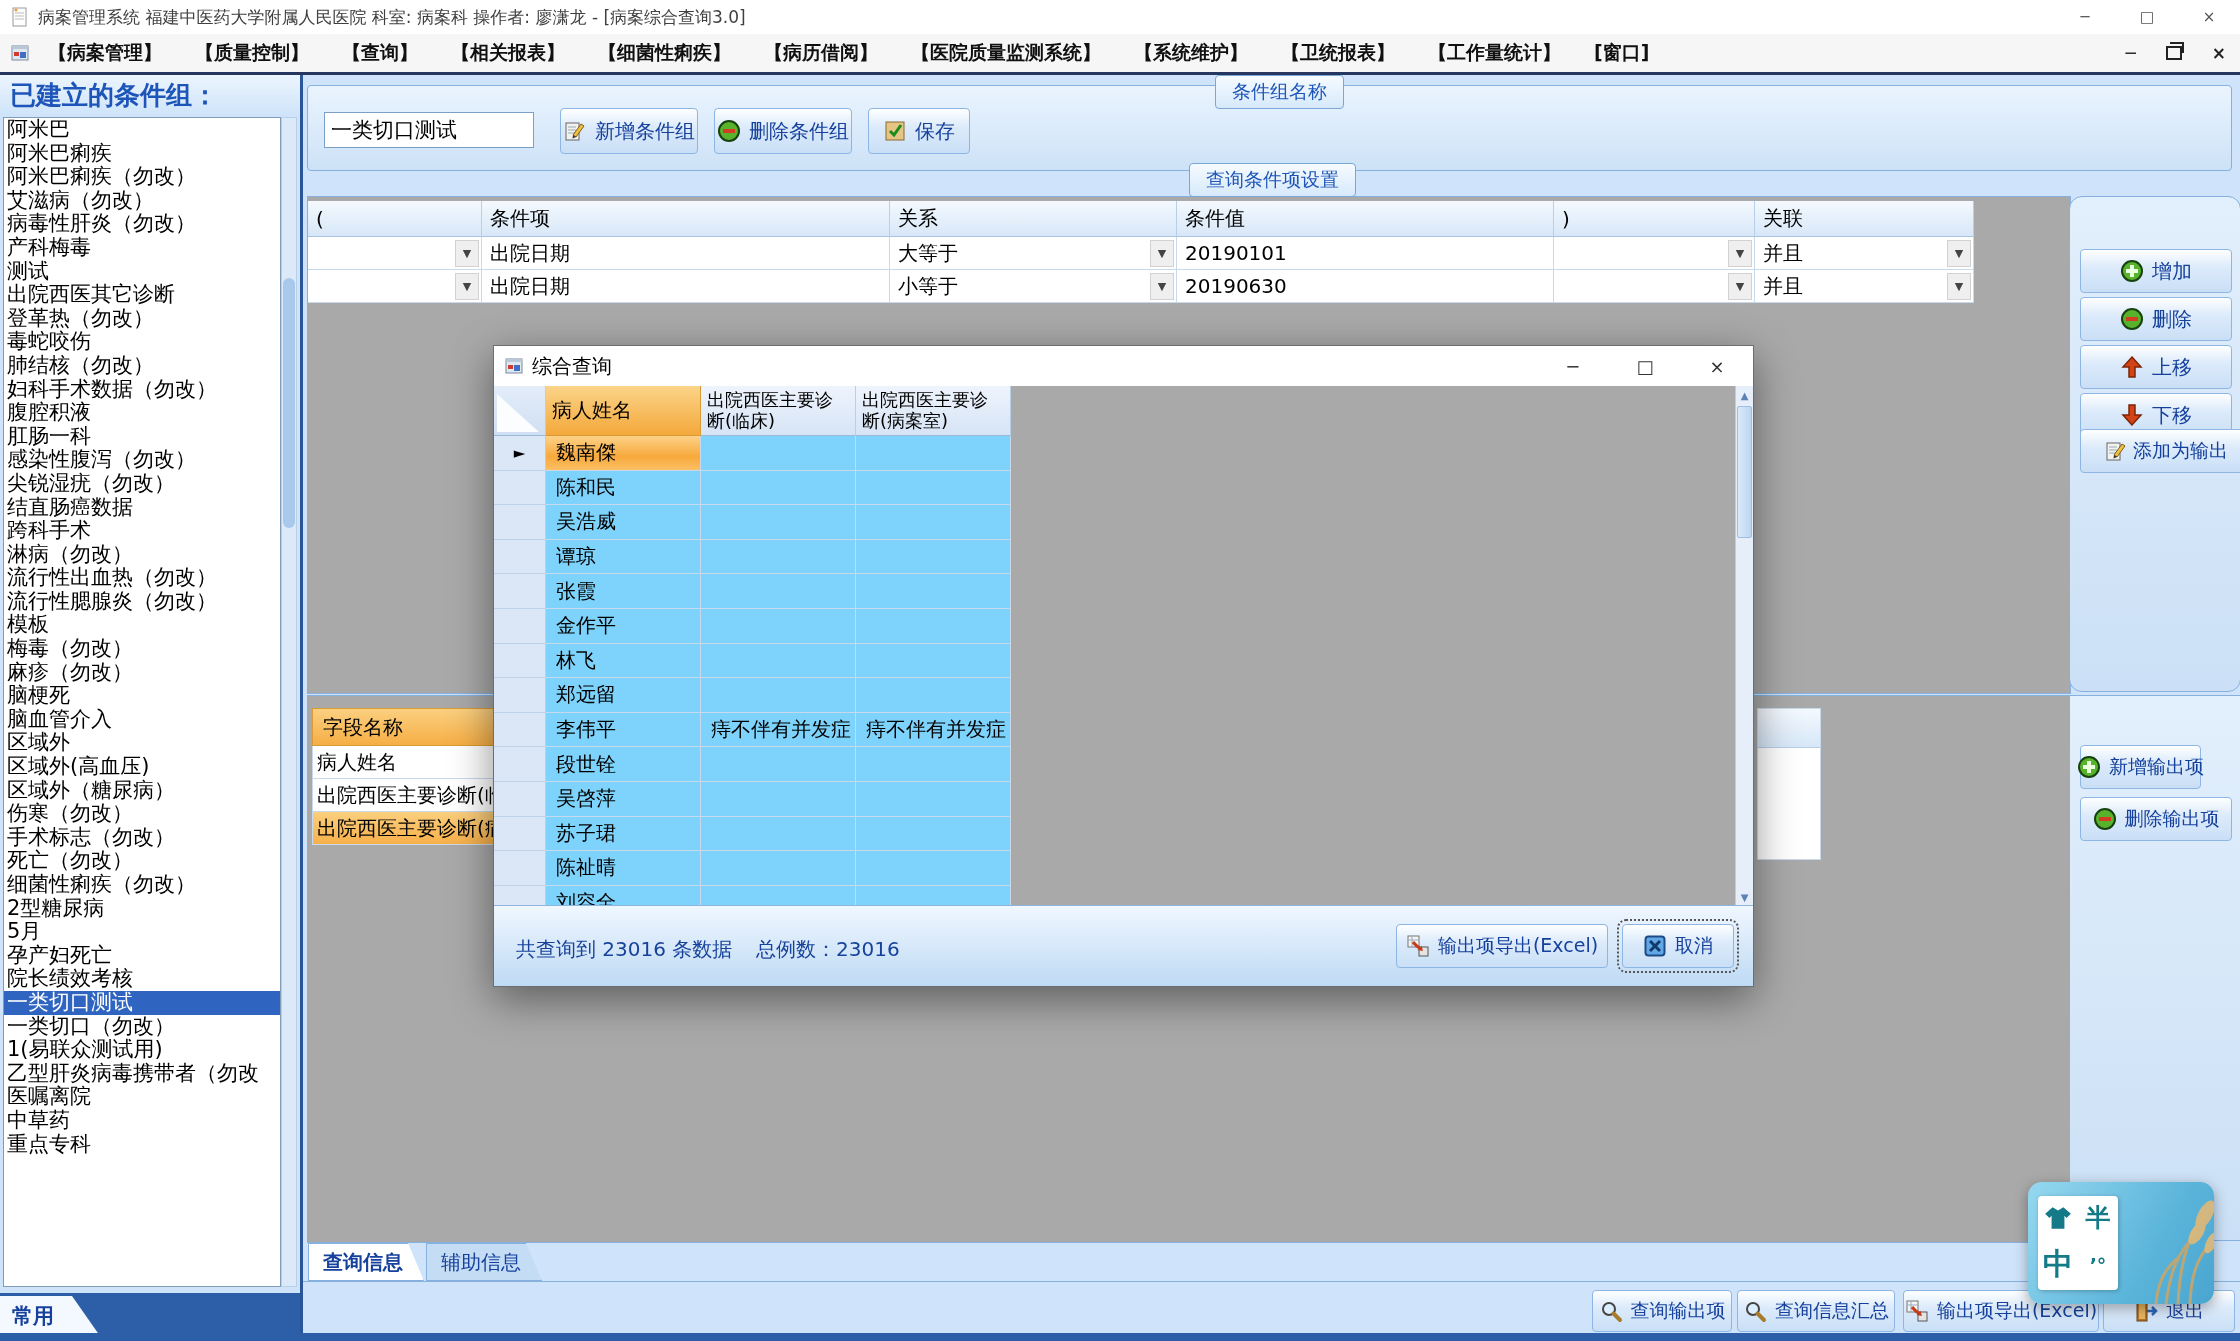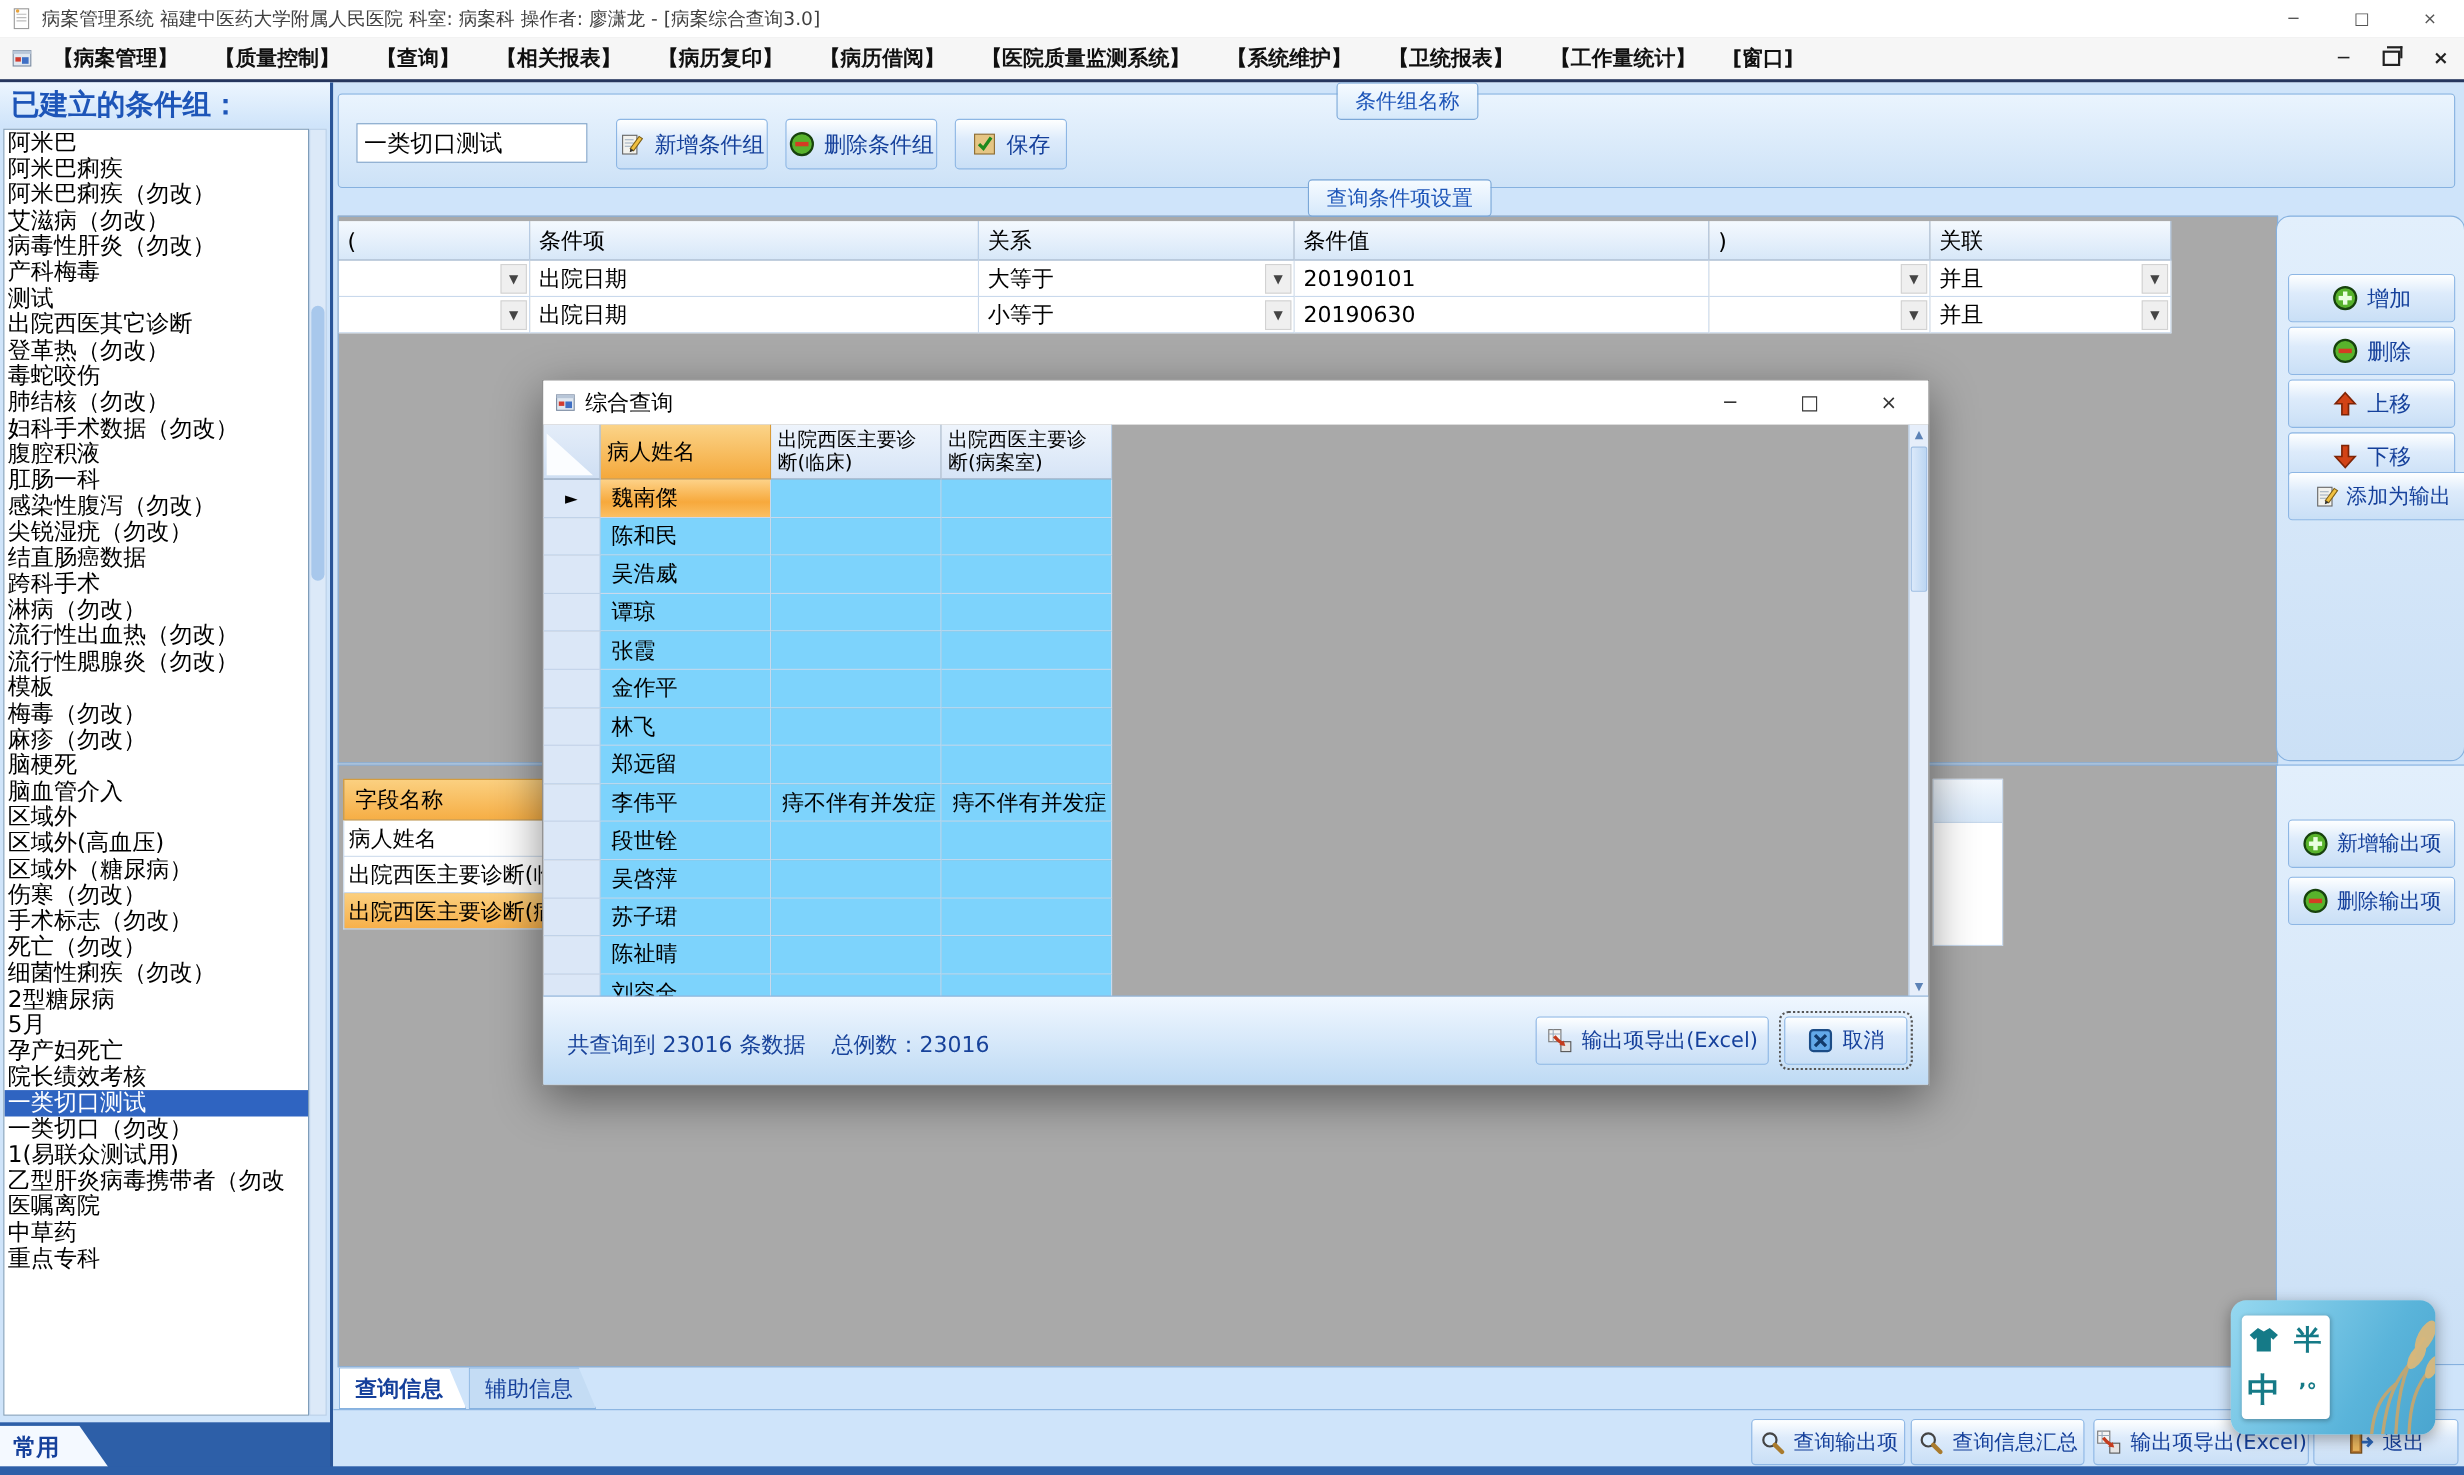--- a/index.html
+++ b/index.html
@@ -132,21 +132,21 @@
           <rect x="2" y="3" width="16" height="3" fill="#b8c6d8"></rect>
           <rect x="4" y="9" width="5" height="4" fill="#d23b2f"></rect>
           <rect x="10" y="9" width="6" height="6" fill="#3f6fc4"></rect>
         </svg>
       </span>
     <div style="display:flex;" id="menu-items">
         <div class="mb-item">【病案管理】</div>
         <div class="mb-item">【质量控制】</div>
         <div class="mb-item">【查询】</div>
         <div class="mb-item">【相关报表】</div>
-        <div class="mb-item">【病历复印】</div>
+        <div class="mb-item">【细菌性痢疾】</div>
         <div class="mb-item">【病历借阅】</div>
         <div class="mb-item">【医院质量监测系统】</div>
         <div class="mb-item">【系统维护】</div>
         <div class="mb-item">【卫统报表】</div>
         <div class="mb-item">【工作量统计】</div>
         <div class="mb-item">[窗口]</div>
       </div>
     <div class="mb-ctrls">
       <span class="mb-glyph">─</span>
       <span class="restore"></span>
@@ -358,21 +358,21 @@
             <div class="frow">出院西医主要诊断(临床)</div>
             <div class="frow hl">出院西医主要诊断(病案室)</div>
           </div>
       </div>
       <div class="peek">
           <div class="peek-h"></div>
         </div>
     </div>
 
     <div class="sidepanel" id="out-side">
-      <div class="btn" style="left:10px;top:49px;width:152px;height:44px;font-size:19px;">
+      <div class="btn" style="left:10px;top:49px;width:121px;height:44px;font-size:19px;">
         <span class="ic">
             <svg width="24" height="24" viewBox="0 0 24 24">
               <circle cx="12" cy="12" r="10" fill="#58b32c" stroke="#17420d" stroke-width="2"></circle>
               <rect x="6" y="10" width="12" height="4" fill="#eaffe0"></rect>
               <rect x="10" y="6" width="4" height="12" fill="#eaffe0"></rect>
             </svg>
           </span>
           <span>新增输出项</span>
       </div>
       <div class="btn" style="left:10px;top:101px;width:152px;height:44px;font-size:19px;">

